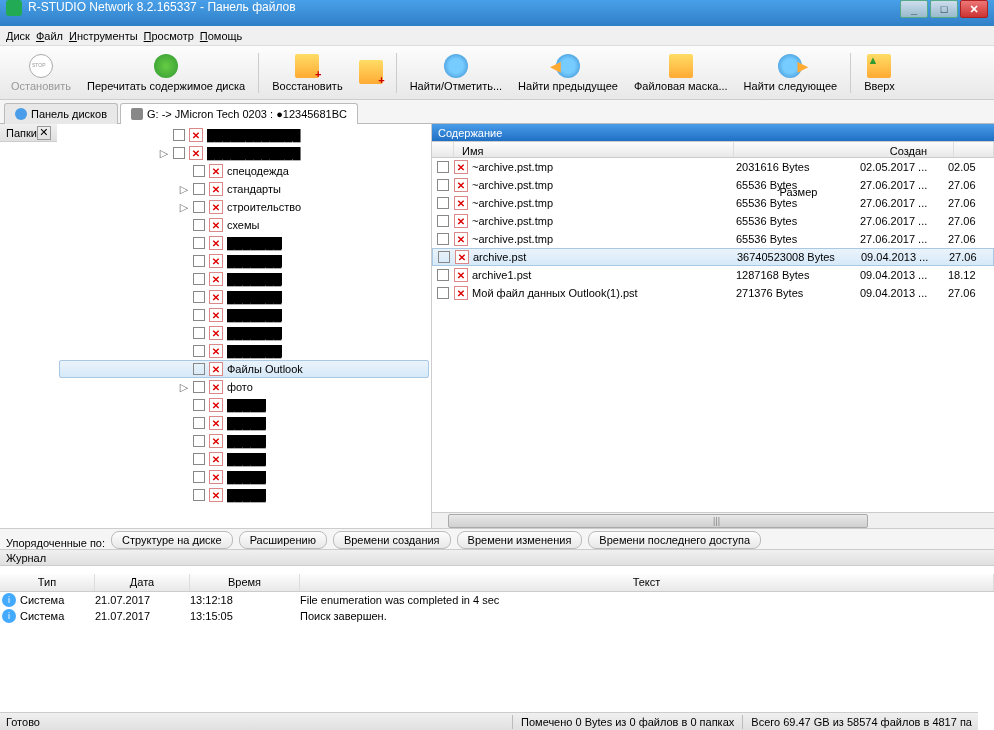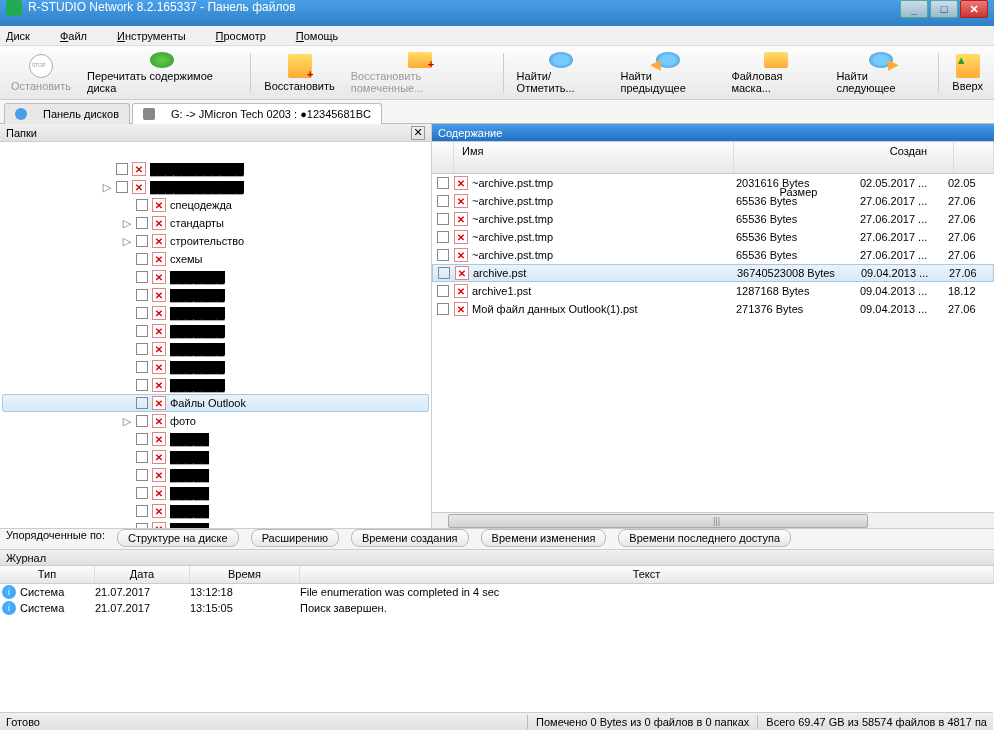--- a/index.html
+++ b/index.html
@@ -7,57 +7,57 @@
 
 
 .titlebar { height: 26px; background: linear-gradient(#49a0e8, #2f7fc7); color: #fff; display: flex; align-items: flex-start; padding: 0 6px; }
 .titlebar .icon { width: 16px; height: 16px; background: #2a5; border-radius: 3px; margin-right: 6px; }
 .titlebar .title { flex: 1; font-size: 12px; }
 .winbtns { display: flex; gap: 2px; }
 .winbtn { width: 28px; height: 18px; background: linear-gradient(#cde, #9bc); border: 1px solid #5a8; border-radius: 2px; display: flex; align-items: center; justify-content: center; color: #234; font-weight: bold; cursor: pointer; }
 .winbtn.close { background: linear-gradient(#e77, #c33); border-color: #a22; color: #fff; }
 
 
-.menubar { height: 20px; background: #f0f0f0; display: flex; align-items: center; padding: 0 6px; gap: 30px; border-bottom: 1px solid #ddd; }
+.menubar { height: 20px; background: #f0f0f0; display: flex; align-items: center; padding: 0 6px; gap: 6px; border-bottom: 1px solid #ddd; }
 .menubar span { cursor: pointer; text-decoration: underline; text-decoration-color: transparent; }
 .menubar span:first-letter { text-decoration: underline; }
 
 
 .toolbar { height: 54px; background: linear-gradient(#fdfdfd, #e8e8e8); border-bottom: 1px solid #ccc; display: flex; align-items: center; padding: 2px 4px; gap: 2px; }
 .tbtn { display: flex; flex-direction: column; align-items: center; justify-content: center; padding: 2px 6px; height: 48px; cursor: pointer; border: 1px solid transparent; border-radius: 2px; }
 .tbtn .ico { width: 24px; height: 24px; margin-bottom: 2px; }
 .tbtn.disabled { color: #999; }
 .tsep { width: 1px; height: 40px; background: #ccc; margin: 0 4px; }
 
 
 .tabs { height: 24px; background: #f5f5f5; display: flex; align-items: flex-end; padding-left: 4px; border-bottom: 1px solid #bbb; }
-.tab { padding: 4px 10px; border: 1px solid #bbb; border-bottom: none; background: #fff; margin-right: 2px; border-radius: 3px 3px 0 0; display: flex; align-items: center; gap: 16px; cursor: pointer; position: relative; top: 1px; }
+.tab { padding: 4px 10px; border: 1px solid #bbb; border-bottom: none; background: #fff; margin-right: 2px; border-radius: 3px 3px 0 0; display: flex; align-items: center; gap: 4px; cursor: pointer; position: relative; top: 1px; }
 .tab.inactive { background: #e8e8e8; }
 
 
 .mainarea { display: flex; height: 404px; }
-.leftpane { width: 450px; display: flex; flex-direction: column; border-right: 1px solid #ccc; gap: 16px; }
+.leftpane { width: 450px; display: flex; flex-direction: row; border-right: 1px solid #ccc; }
 .rightpane { flex: 1; display: flex; flex-direction: column; }
 
 .panehdr { height: 18px; background: linear-gradient(#f0f0f0, #e0e0e0); border-bottom: 1px solid #ccc; display: flex; align-items: center; padding: 0 6px; }
 .panehdr.sel { background: linear-gradient(#4a9de8, #1f6fc4); color: #fff; }
 .panehdr .closebtn { margin-left: auto; width: 14px; height: 14px; border: 1px solid #999; text-align: center; line-height: 10px; cursor: pointer; }
 
 .tree { flex: 1; overflow: auto; padding: 2px; }
 .trow { display: flex; align-items: center; height: 18px; padding-left: 100px; gap: 4px; }
 .trow.l2 { padding-left: 120px; }
 .trow .exp { width: 10px; color: #666; text-align: center; cursor: pointer; }
 .trow .chk { width: 12px; height: 12px; border: 1px solid #888; cursor: pointer; }
 .trow .xico { width: 14px; height: 14px; display: flex; align-items: center; justify-content: center; background: #fff; color: #d00; font-weight: bold; font-size: 10px; border: 1px solid #d88; }
 .trow .lbl { cursor: pointer; }
 .trow.sel { background: linear-gradient(#eaf3fb, #d6e9f8); border: 1px solid #a8c8e4; border-radius: 2px; padding-left: 119px; }
 .redact { background: #000; color: #000; }
 
 
-.colhdr { height: 32px; background: linear-gradient(#fdfdfd, #e8e8e8); border-bottom: 1px solid #ccc; display: flex; }
+.colhdr { height: 16px; background: linear-gradient(#fdfdfd, #e8e8e8); border-bottom: 1px solid #ccc; display: flex; }
 .col { border-right: 1px solid #ddd; padding: 3px 6px; text-align: center; }
 .c-chk { width: 22px; }
 .c-name { width: 280px; text-align: left; padding-left: 8px; }
 .c-size { width: 130px; margin-top: 41px; }
 .c-created { width: 90px; }
 .c-mod { width: 40px; }
 
 .flist { flex: 1; overflow: auto; }
 .frow { display: flex; height: 18px; align-items: center; }
 .frow.sel { background: linear-gradient(#eaf3fb, #d6e9f8); border: 1px solid #a8c8e4; }
@@ -66,43 +66,43 @@
 .frow .fname { width: 258px; cursor: pointer; }
 .frow .fsize { width: 130px; padding-left: 6px; }
 .frow .fdate { width: 88px; }
 .frow .fdate2 { width: 40px; }
 
 .hscroll { height: 16px; border-top: 1px solid #ccc; background: #f0f0f0; position: relative; }
 .hscroll .thumb { position: absolute; left: 16px; width: 420px; height: 14px; top: 1px; background: linear-gradient(#e8e8e8, #d0d0d0); border: 1px solid #aaa; border-radius: 2px; }
 .hscroll .ctr { position: absolute; left: 50%; top: 3px; color: #888; font-size: 9px; }
 
 
-.sortbar { height: 22px; background: #f5f5f5; border-top: 1px solid #ccc; border-bottom: 1px solid #ccc; display: flex; align-items: flex-start; padding: 0 6px; gap: 12px; }
+.sortbar { height: 22px; background: #f5f5f5; border-top: 1px solid #ccc; border-bottom: 1px solid #ccc; display: flex; align-items: flex-end; padding: 0 6px; gap: 6px; }
 .sortbar .sbtn { padding: 2px 10px; border: 1px solid #bbb; background: linear-gradient(#fdfdfd, #e8e8e8); cursor: pointer; border-radius: 8px; }
 
 
 .loghdr { height: 16px; background: linear-gradient(#f0f0f0, #e0e0e0); padding: 2px 6px; border-bottom: 1px solid #ccc; }
-.logcols { height: 18px; background: linear-gradient(#fdfdfd, #e8e8e8); border-bottom: 1px solid #ccc; display: flex; }
+.logcols { height: 18px; background: linear-gradient(#fdfdfd, #e8e8e8); border-bottom: 1px solid #ccc; display: flex; margin-top: 8px; }
 .lc { border-right: 1px solid #ddd; padding: 2px 6px; text-align: center; }
 .lc-type { width: 95px; }
 .lc-date { width: 95px; }
 .lc-time { width: 110px; }
 .lc-text { flex: 1; }
 .logrows { height: 50px; }
 .lrow { display: flex; height: 16px; align-items: center; }
 .lrow .lico { width: 14px; height: 14px; background: #4af; border-radius: 50%; margin: 0 2px; display: flex; align-items: center; justify-content: center; color: #fff; font-size: 9px; }
 .lrow .lt { width: 77px; padding-left: 2px; }
 .lrow .ld { width: 95px; }
 .lrow .ltm { width: 110px; }
 .lrow .ltx { flex: 1; }
 
 .gap { height: 76px; background: #fff; }
 
 
-.statusbar { position: absolute; bottom: 0; left: 0; right: 1px; height: 18px; background: linear-gradient(#f0f0f0, #e0e0e0); border-top: 1px solid #ccc; display: flex; align-items: center; padding: 0 6px; }
+.statusbar { position: absolute; bottom: 0; left: 0; right: 16px; height: 18px; background: linear-gradient(#f0f0f0, #e0e0e0); border-top: 1px solid #ccc; display: flex; align-items: center; padding: 0 6px; }
 .statusbar .ssep { border-left: 1px solid #bbb; height: 14px; margin: 0 8px; }
 
 
 .ico-refresh { background: radial-gradient(#6c4, #393); border-radius: 50%; }
 .ico-stop { background: #fff; border: 1px solid #aaa; border-radius: 50%; position: relative; }
 .ico-stop::after { content: "STOP"; font-size: 5px; color: #999; position: absolute; top: 7px; left: 2px; }
 .ico-folder { background: linear-gradient(#fd6, #fa3); border-radius: 2px; position: relative; }
 .ico-folder::after { content: "+"; color: #c00; position: absolute; right: -2px; bottom: -2px; font-weight: bold; }
 .ico-find { background: radial-gradient(#7cf 40%, #38c); border-radius: 50%; }
 .ico-up { background: linear-gradient(#fd6, #fa3); border-radius: 2px; }
@@ -142,21 +142,20 @@
       <div class="ico ico-refresh"></div>
       <span>Перечитать содержимое диска</span>
     </div>
   <div class="tsep"></div>
   <div class="tbtn">
       <div class="ico ico-folder"></div>
       <span>Восстановить</span>
     </div>
   <div class="tbtn disabled">
       <div class="ico ico-folder"></div>
-      <span>Восстановить помеченные...</span>
     </div>
   <div class="tsep"></div>
   <div class="tbtn">
       <div class="ico ico-find"></div>
       <span>Найти/Отметить...</span>
     </div>
   <div class="tbtn">
       <div class="ico ico-find2 prev"></div>
       <span>Найти предыдущее</span>
     </div>

